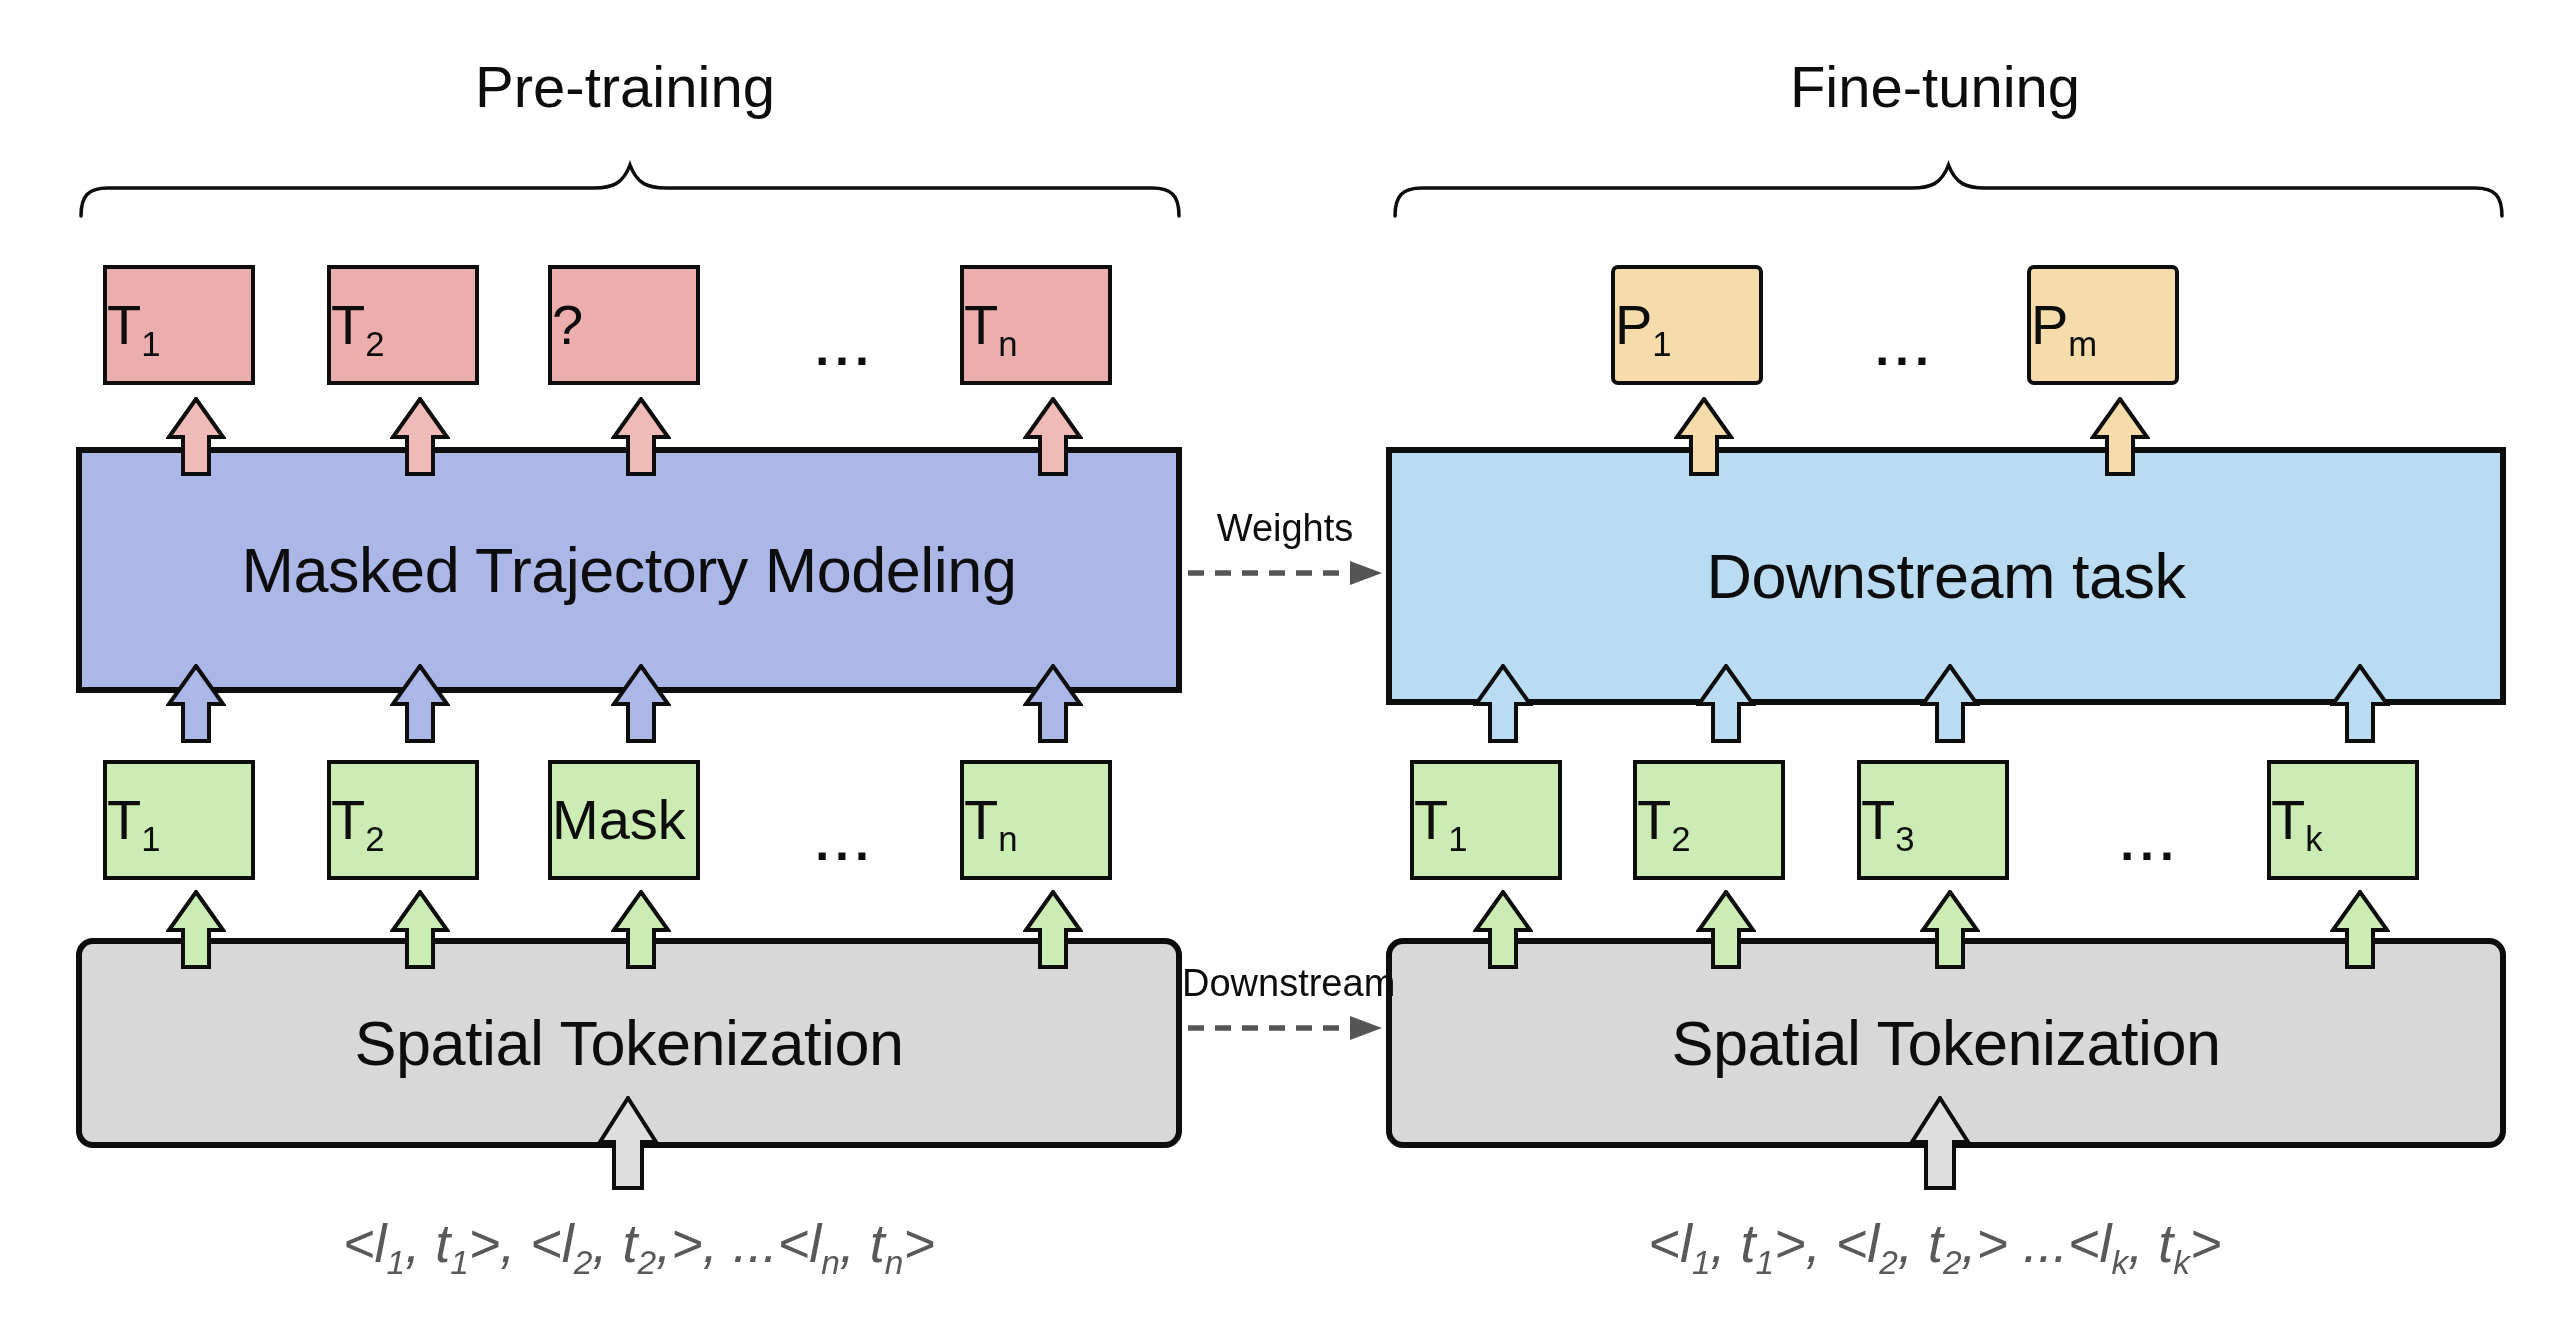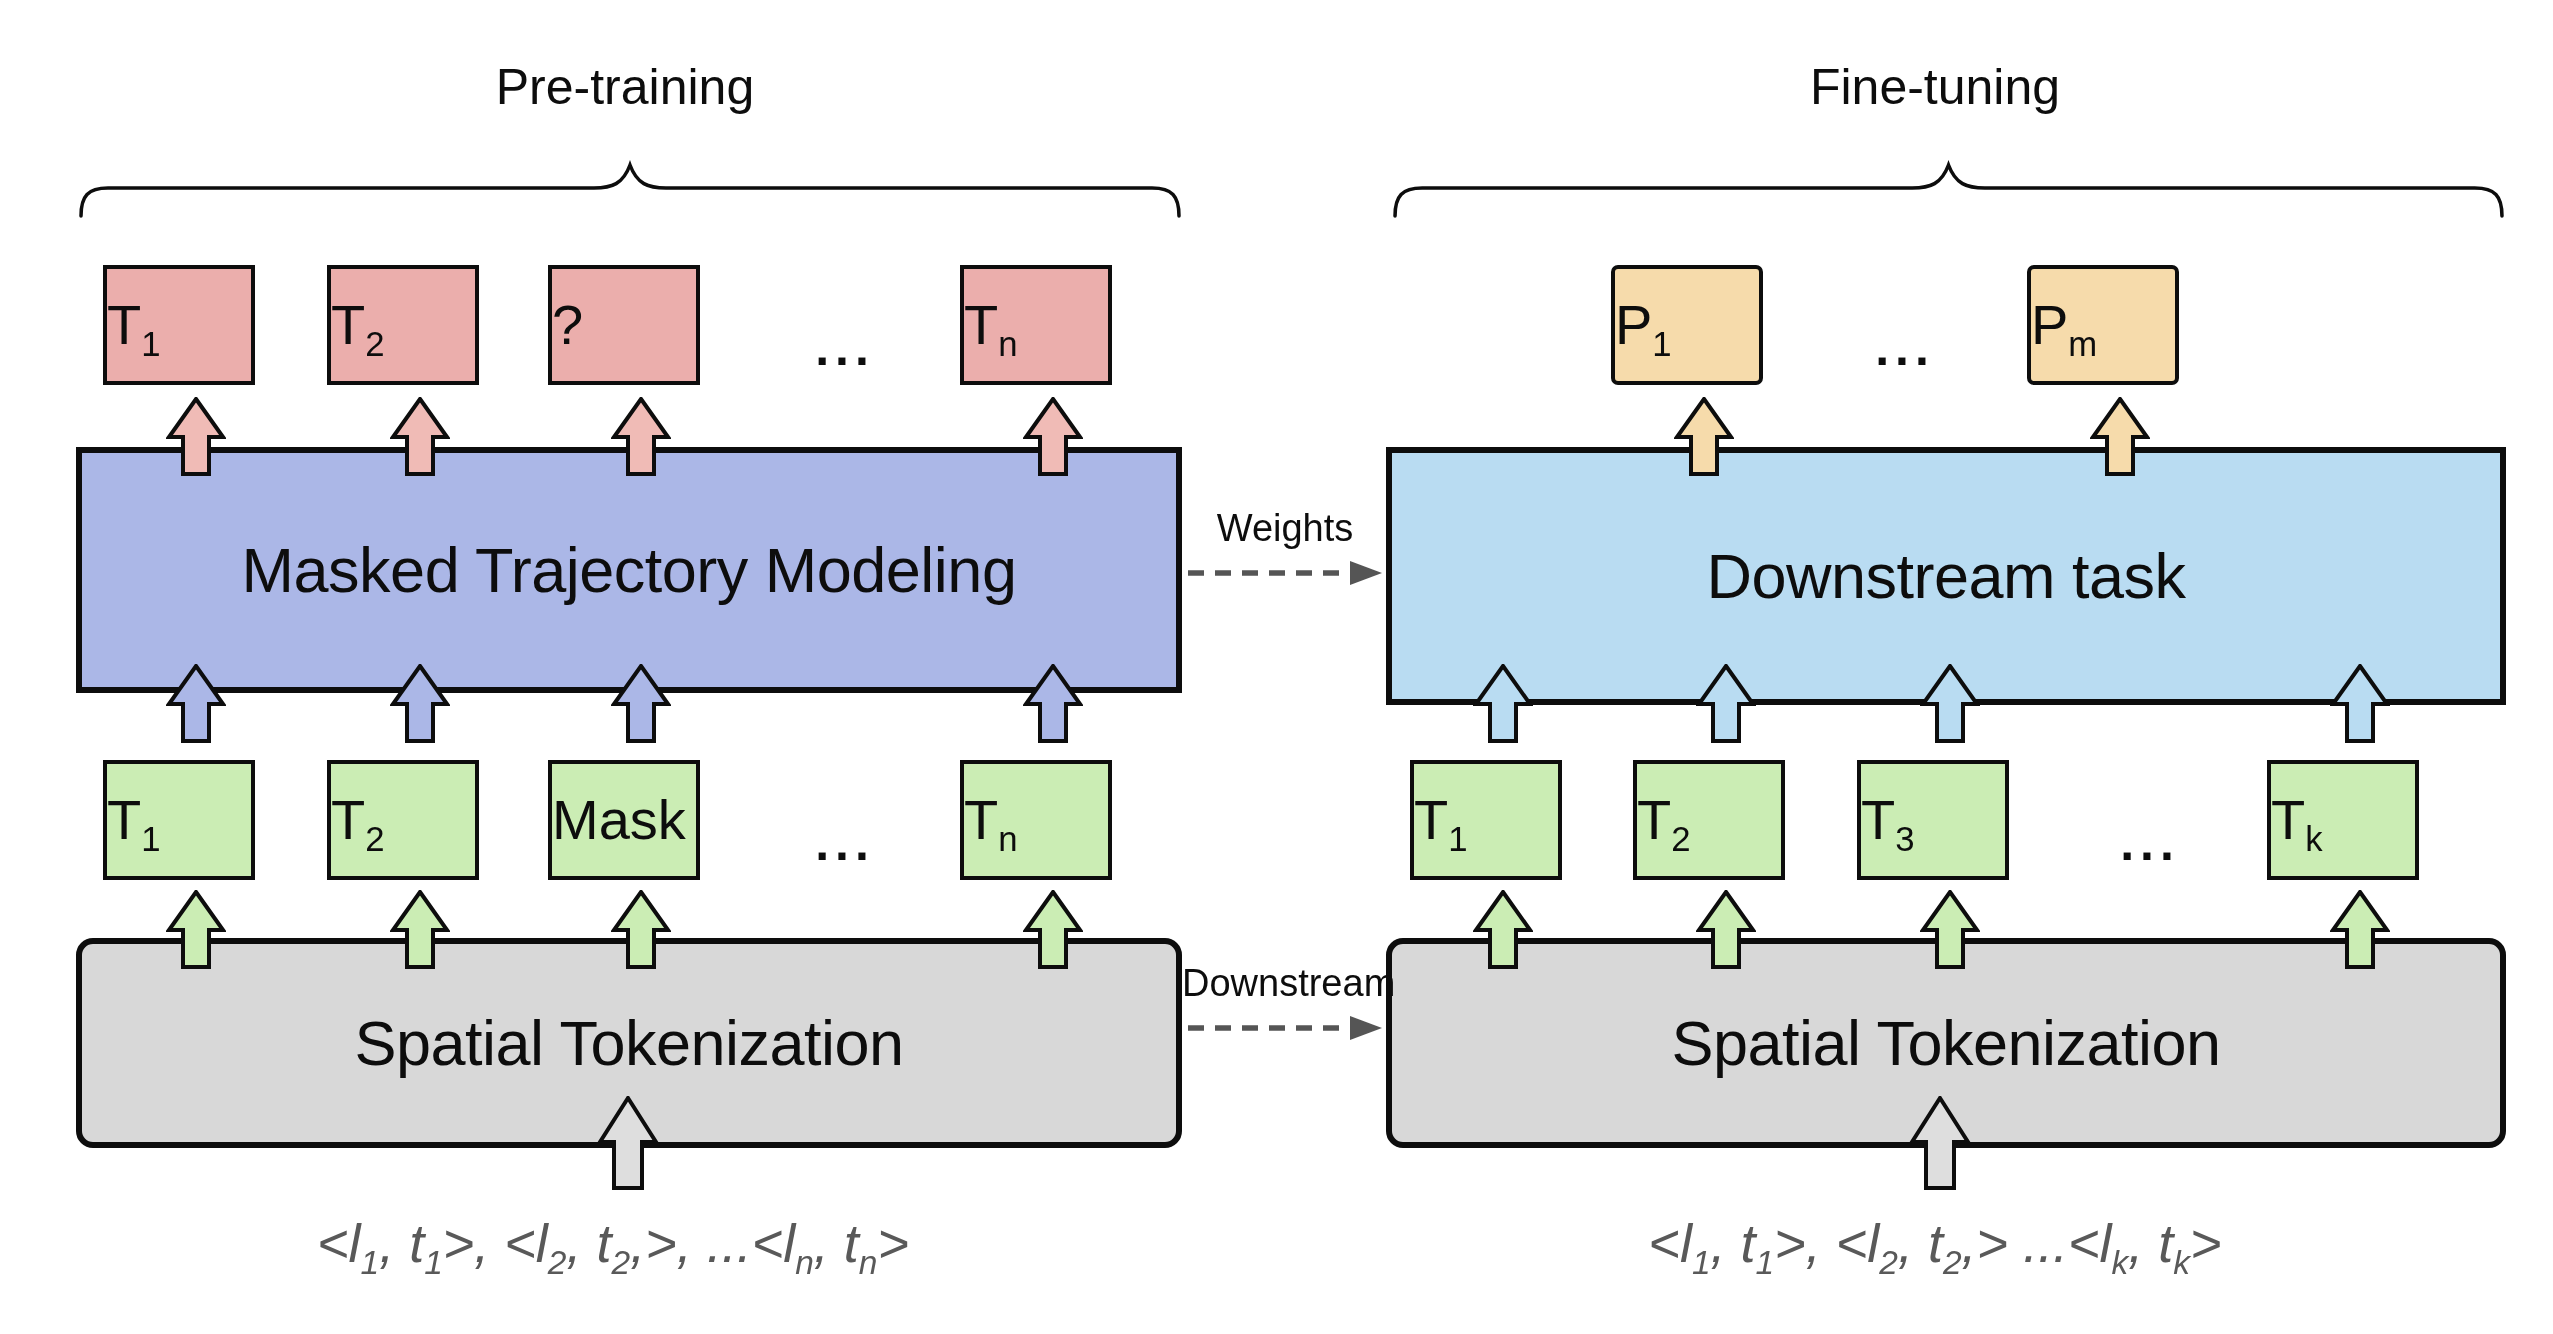--- a/index.html
+++ b/index.html
@@ -7,21 +7,21 @@
     position:relative;
     width:2553px;height:1334px;
     background:#ffffff;
     font-family:"Liberation Sans","DejaVu Sans",sans-serif;
     color:var(--ink,#0d0d0d);
     overflow:hidden;
   }
   .title{
     position:absolute;
     text-align:center;
-    font-size:50px;
+    font-size:58px;
     line-height:58px;
     color:var(--ink);
   }
   .brace{position:absolute;}
   .brace path{fill:none;stroke:var(--ink);stroke-width:3.5;stroke-linecap:round;}
   .tok{
     position:absolute;
     box-sizing:border-box;
     width:152px;height:120px;
     border:4px solid var(--ink);
@@ -167,21 +167,21 @@
     </svg>
 
   <div class="big big-gray" style="left:76px;top:938px;width:1106px;height:210px">
     <span>Spatial Tokenization</span>
   </div>
 
   <svg class="arrow" style="left:597px;top:1096px" width="62" height="96" viewBox="0 0 62 96">
       <polygon class="a-gray" points="31,2 59,46 45,46 45,92 17,92 17,46 3,46"></polygon>
     </svg>
 
-  <div class="formula" style="left:108px;top:1210px;width:1010px">&lt;l<sub>1</sub>, t<sub>1</sub>&gt;, &lt;l<sub>2</sub>, t<sub>2</sub>,&gt;, ...&lt;l<sub>n</sub>, t<sub>n</sub>&gt;</div>
+  <div class="formula" style="left:134px;top:1210px;width:1010px">&lt;l<sub>1</sub>, t<sub>1</sub>&gt;, &lt;l<sub>2</sub>, t<sub>2</sub>,&gt;, ...&lt;l<sub>n</sub>, t<sub>n</sub>&gt;</div>
 
   <div class="xfer-label" style="left:1182px;top:505px;width:206px">Weights</div>
   <svg class="dash" style="left:1186px;top:557px" width="200" height="32" viewBox="0 0 200 32">
     <line x1="2" y1="16" x2="166" y2="16"></line>
       <polygon points="164,4 196,16 164,28"></polygon>
   </svg>
 
   <div class="xfer-label" style="left:1182px;top:960px;width:206px">Downstream</div>
   <svg class="dash" style="left:1186px;top:1012px" width="200" height="32" viewBox="0 0 200 32">
     <line x1="2" y1="16" x2="166" y2="16"></line>

